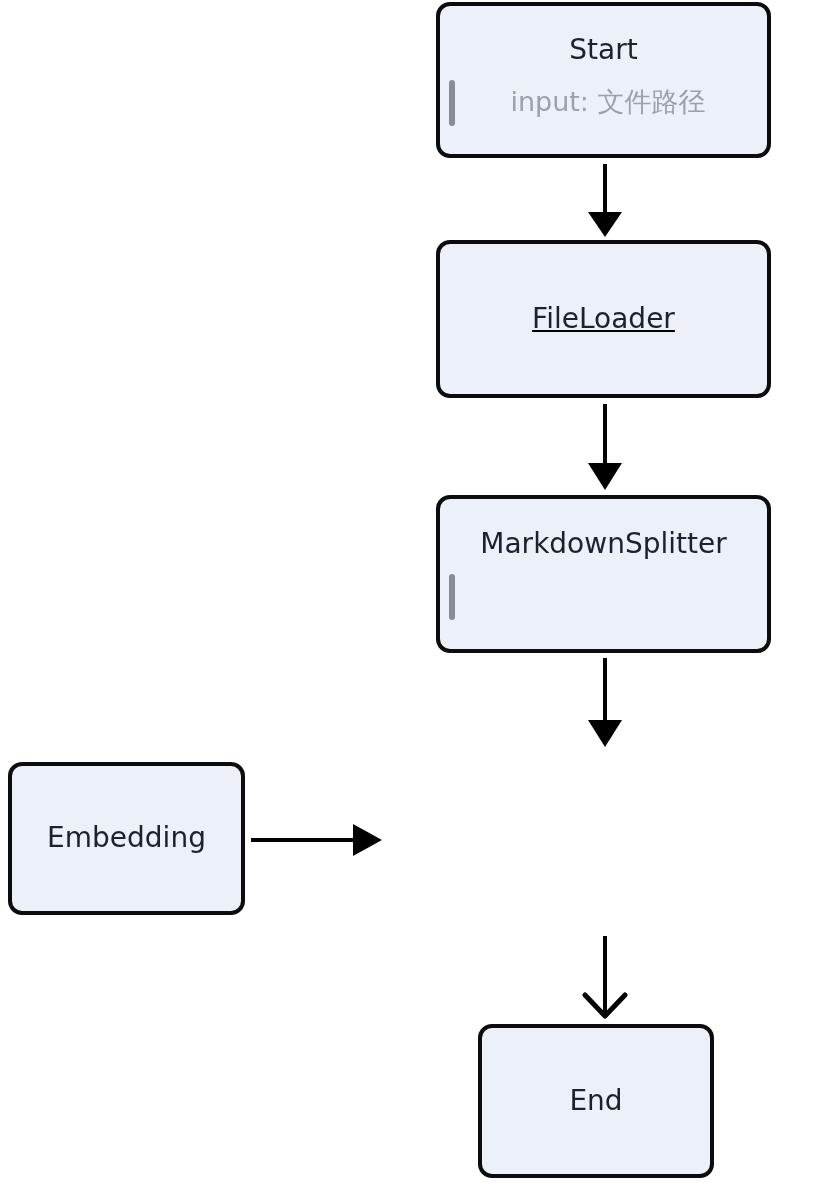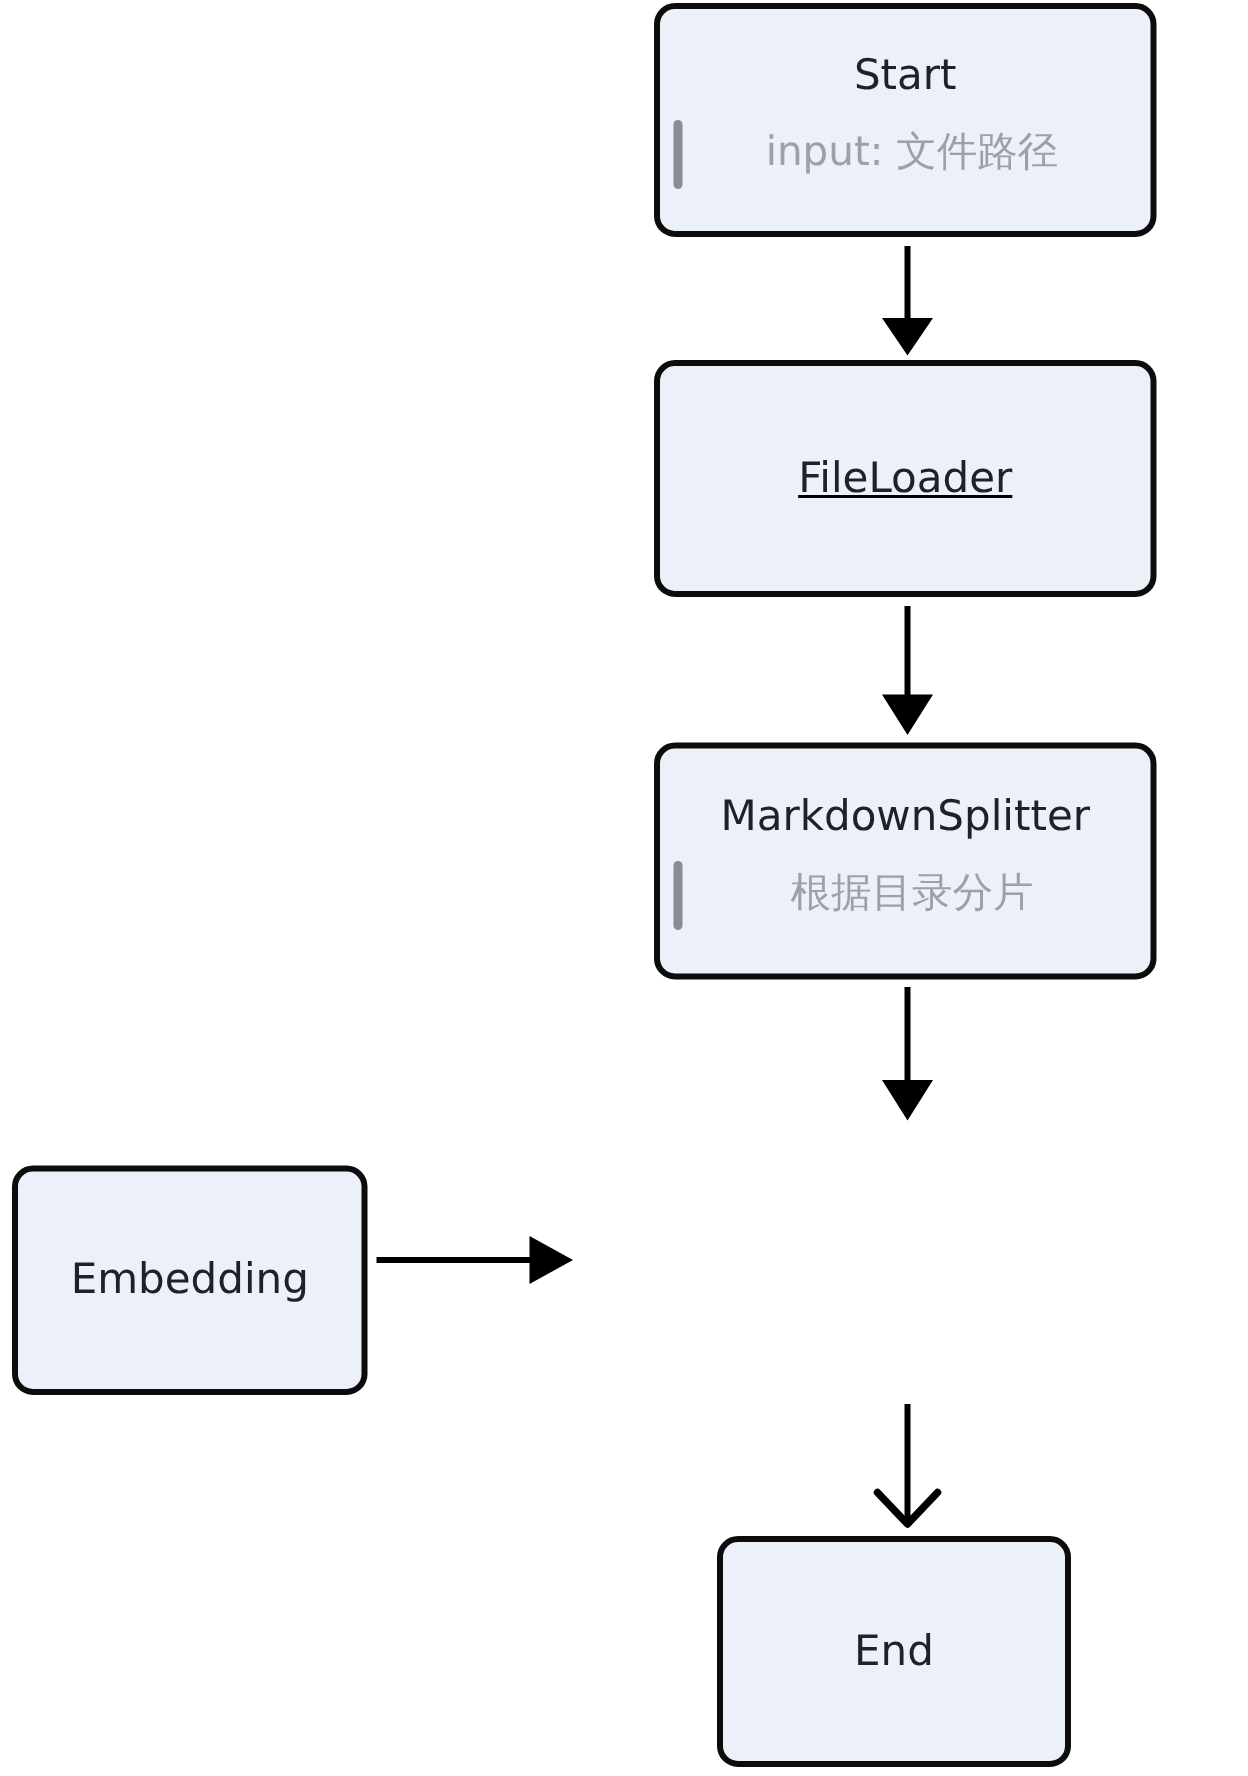--- a/index.html
+++ b/index.html
@@ -49,21 +49,21 @@
     font-size: 27px;
     line-height: 1.2;
     color: #9aa1ab;
     padding-right: 6px;
     white-space: nowrap;
   }
   
   .n-start            { left: 436px; top: 2px;    width: 335px; height: 156px; }
   .n-fileloader       { left: 436px; top: 240px;  width: 335px; height: 158px; text-decoration: underline; }
   .n-markdownsplitter { left: 436px; top: 476px;  width: 335px; height: 158px; margin-top: 19px; }
-  .n-embedding        { left: 8px;   top: 762px;  width: 237px; height: 153px; margin-top: 15px; }
+  .n-embedding        { left: 8px;   top: 762px;  width: 237px; height: 153px; }
   .n-redisindexer     { left: 387px; top: 751px;  width: 436px; height: 179px; }
   .n-end              { left: 478px; top: 1024px; width: 236px; height: 154px; }
   .edges {
     position: absolute;
     left: 0; top: 0;
     pointer-events: none;
   }
 </style>
 </head>
 <body>
@@ -102,21 +102,20 @@
   </div>
 
   <div class="node n-fileloader">
     <div class="node-title">FileLoader</div>
   </div>
 
   <div class="node n-markdownsplitter">
     <div class="node-title">MarkdownSplitter</div>
     <div class="sub-row">
       <span class="quote-bar"></span>
-      <span class="node-sub">根据目录分片</span>
     </div>
   </div>
 
   <div class="node n-embedding">
     <div class="node-title">Embedding</div>
   </div>
 
 
   <div class="node n-end">
     <div class="node-title">End</div>

